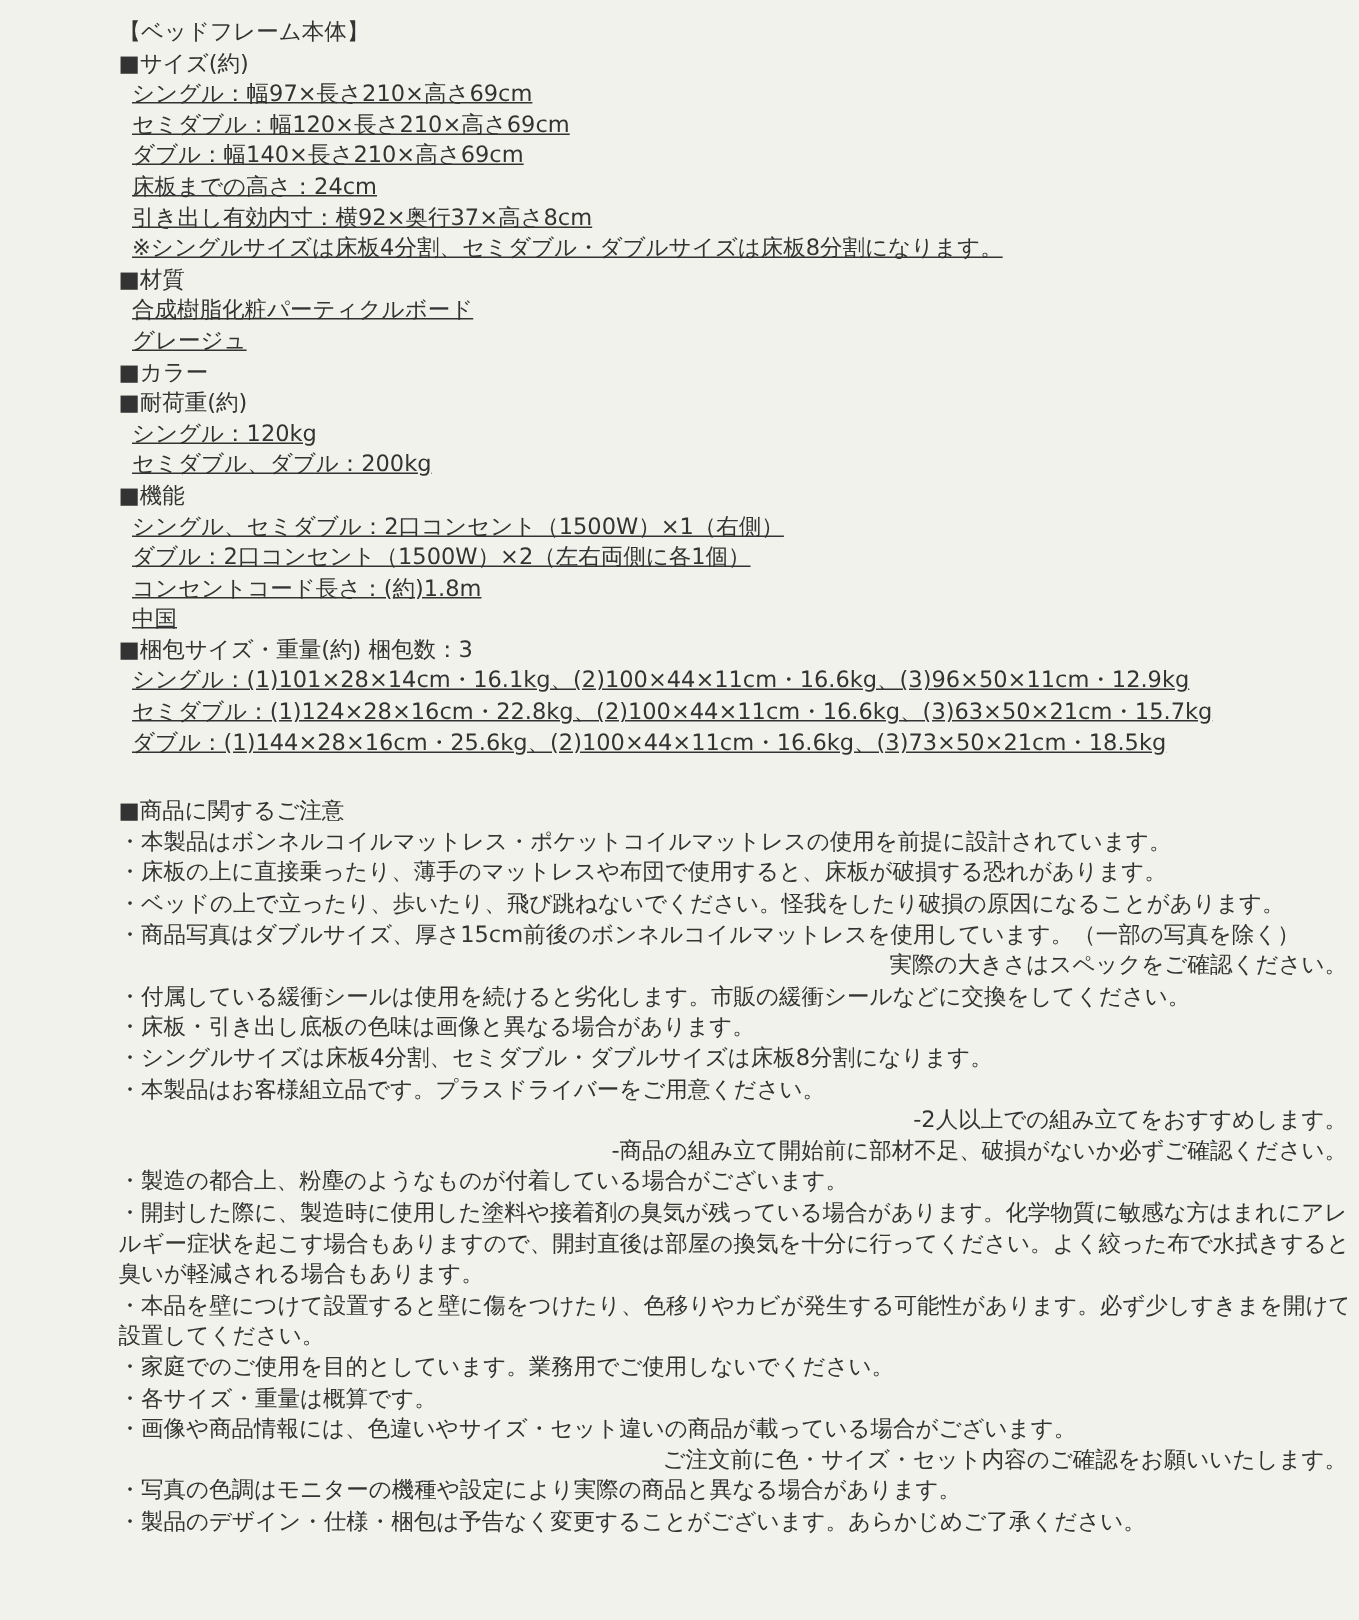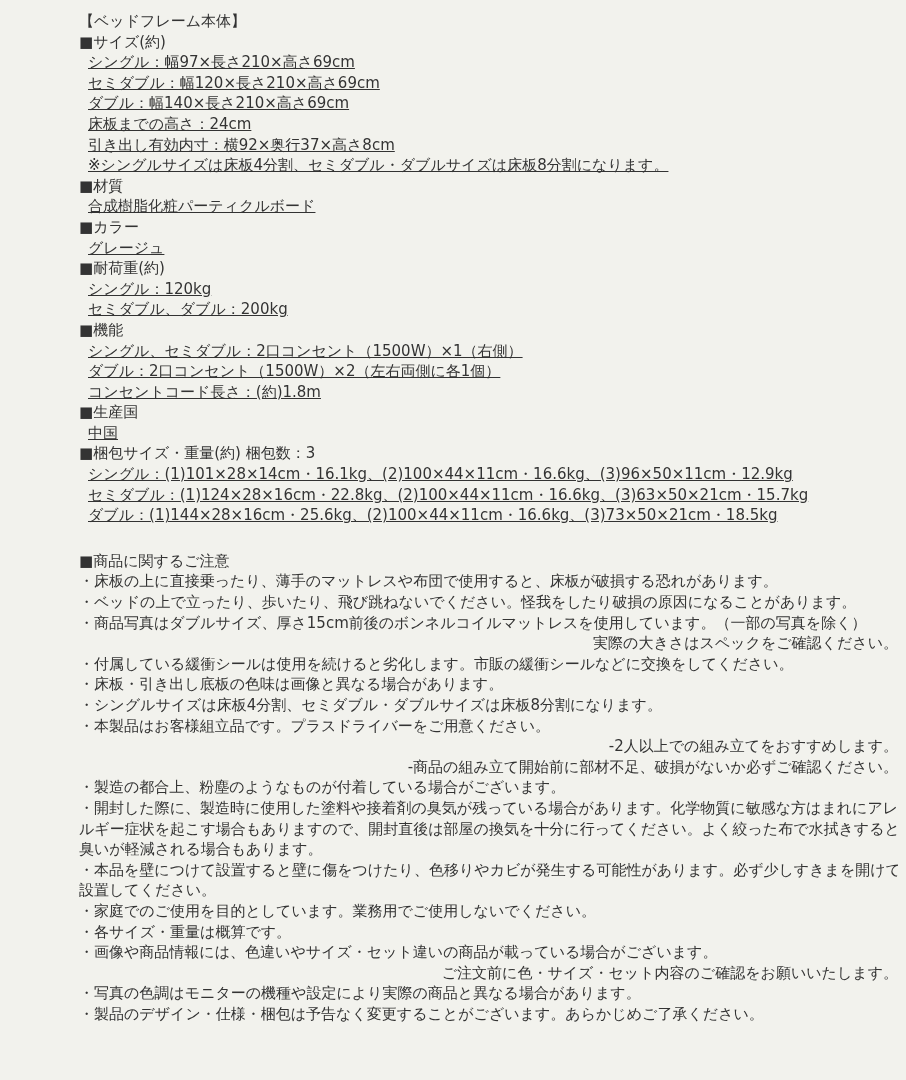--- a/index.html
+++ b/index.html
@@ -51,43 +51,43 @@
     <div class="ln sub">シングル：幅97×長さ210×高さ69cm</div>
     <div class="ln sub">セミダブル：幅120×長さ210×高さ69cm</div>
     <div class="ln sub">ダブル：幅140×長さ210×高さ69cm</div>
     <div class="ln sub">床板までの高さ：24cm</div>
     <div class="ln sub">引き出し有効内寸：横92×奥行37×高さ8cm</div>
     <div class="ln sub">※シングルサイズは床板4分割、セミダブル・ダブルサイズは床板8分割になります。</div>
 
     <div class="ln">■材質</div>
     <div class="ln sub">合成樹脂化粧パーティクルボード</div>
 
+    <div class="ln sub">グレージュ</div>
     <div class="ln">■カラー</div>
-    <div class="ln sub">グレージュ</div>
 
     <div class="ln">■耐荷重(約)</div>
     <div class="ln sub">シングル：120kg</div>
     <div class="ln sub">セミダブル、ダブル：200kg</div>
 
     <div class="ln">■機能</div>
     <div class="ln sub">シングル、セミダブル：2口コンセント（1500W）×1（右側）</div>
     <div class="ln sub">ダブル：2口コンセント（1500W）×2（左右両側に各1個）</div>
     <div class="ln sub">コンセントコード長さ：(約)1.8m</div>
 
-    <div class="ln">■生産国</div>
     <div class="ln sub">中国</div>
 
     <div class="ln">■梱包サイズ・重量(約) 梱包数：3</div>
     <div class="ln sub">シングル：(1)101×28×14cm・16.1kg、(2)100×44×11cm・16.6kg、(3)96×50×11cm・12.9kg</div>
     <div class="ln sub">セミダブル：(1)124×28×16cm・22.8kg、(2)100×44×11cm・16.6kg、(3)63×50×21cm・15.7kg</div>
     <div class="ln sub">ダブル：(1)144×28×16cm・25.6kg、(2)100×44×11cm・16.6kg、(3)73×50×21cm・18.5kg</div>
   </section>
 
   <section class="notes">
     <div class="ln">■商品に関するご注意</div>
+    <div class="ln">・本製品はボンネルコイルマットレス・ポケットコイルマットレスの使用を前提に設計されています。</div>
     <div class="ln">・床板の上に直接乗ったり、薄手のマットレスや布団で使用すると、床板が破損する恐れがあります。</div>
     <div class="ln">・ベッドの上で立ったり、歩いたり、飛び跳ねないでください。怪我をしたり破損の原因になることがあります。</div>
     <div class="ln">・商品写真はダブルサイズ、厚さ15cm前後のボンネルコイルマットレスを使用しています。（一部の写真を除く）</div>
     <div class="ln indent">実際の大きさはスペックをご確認ください。</div>
     <div class="ln">・付属している緩衝シールは使用を続けると劣化します。市販の緩衝シールなどに交換をしてください。</div>
     <div class="ln">・床板・引き出し底板の色味は画像と異なる場合があります。</div>
     <div class="ln">・シングルサイズは床板4分割、セミダブル・ダブルサイズは床板8分割になります。</div>
     <div class="ln">・本製品はお客様組立品です。プラスドライバーをご用意ください。</div>
     <div class="ln indent">-2人以上での組み立てをおすすめします。</div>
     <div class="ln indent">-商品の組み立て開始前に部材不足、破損がないか必ずご確認ください。</div>

